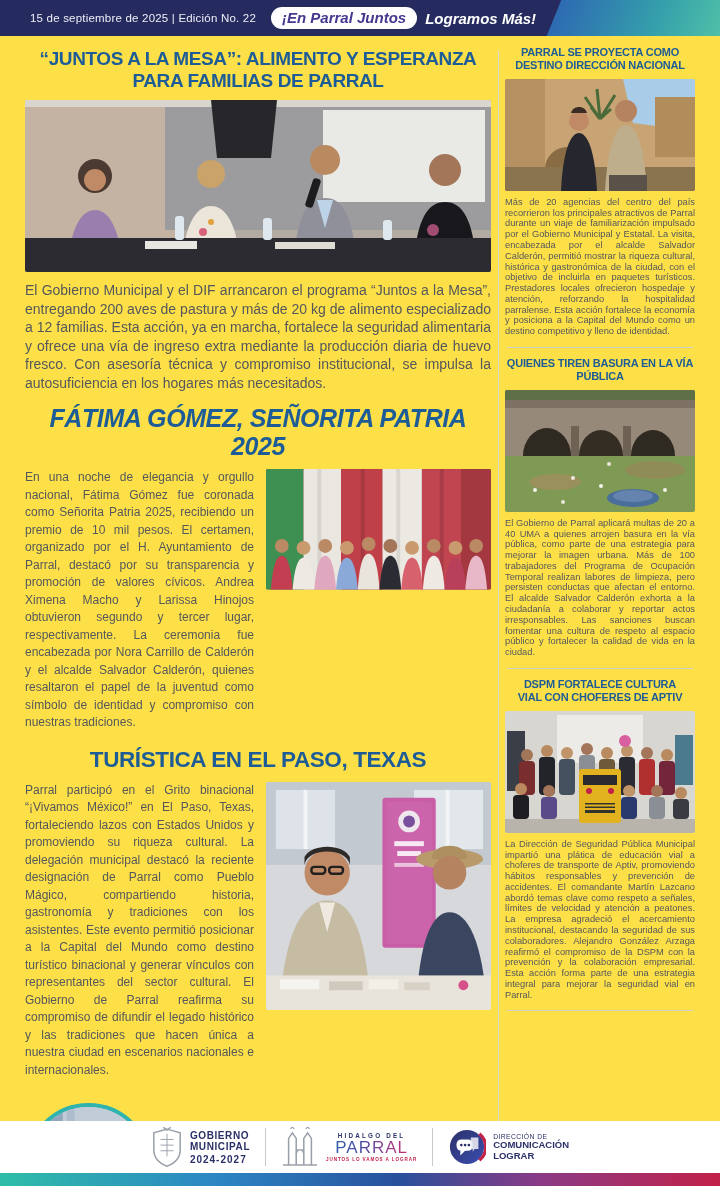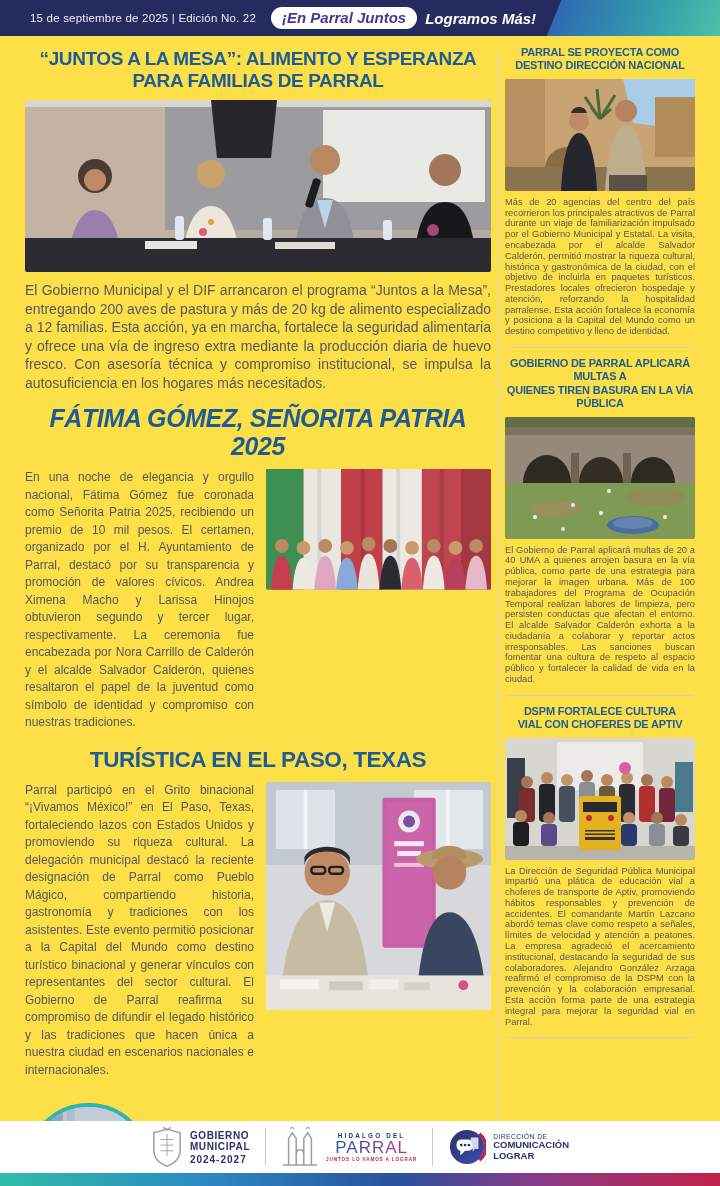--- a/index.html
+++ b/index.html
@@ -271,21 +271,20 @@
         <path d="M66 34 C68 26 80 26 82 34 Z" fill="#3a2c24"></path>
         <path d="M56 112 C58 70 66 54 74 54 C82 54 90 70 92 112 Z" fill="#26262e"></path>
         <circle cx="121" cy="32" r="11" fill="#b5835f"></circle>
         <path d="M100 112 C103 62 112 46 121 46 C130 46 139 62 142 112 Z" fill="#bfae8c"></path>
         <rect x="104" y="96" width="38" height="16" fill="#5a5248"></rect>
       </svg>
       <p class="rbody">Más de 20 agencias del centro del país recorrieron los principales atractivos de Parral durante un viaje de familiarización impulsado por el Gobierno Municipal y Estatal. La visita, encabezada por el alcalde Salvador Calderón, permitió mostrar la riqueza cultural, histórica y gastronómica de la ciudad, con el objetivo de incluirla en paquetes turísticos. Prestadores locales ofrecieron hospedaje y atención, reforzando la hospitalidad parralense. Esta acción fortalece la economía y posiciona a la Capital del Mundo como un destino competitivo y lleno de identidad.</p>
       <hr class="rdivider">
 
       <div class="title rt">
-        <span>GOBIERNO DE PARRAL APLICARÁ MULTAS A</span>
         <span>QUIENES TIREN BASURA EN LA VÍA PÚBLICA</span>
       </div>
       <svg class="photo rphoto" viewBox="0 0 190 122" preserveAspectRatio="none">
         <rect width="190" height="122" fill="#7f9a55"></rect>
         <rect width="190" height="16" fill="#5f7046"></rect>
         <rect y="10" width="190" height="56" fill="#97897a"></rect>
         <rect y="10" width="190" height="8" fill="#7d7164"></rect>
         <path d="M18 66 A24 28 0 0 1 66 66 Z" fill="#2e2921"></path>
         <path d="M74 66 A22 26 0 0 1 118 66 Z" fill="#332d24"></path>
         <path d="M126 66 A22 26 0 0 1 170 66 Z" fill="#2e2921"></path>

